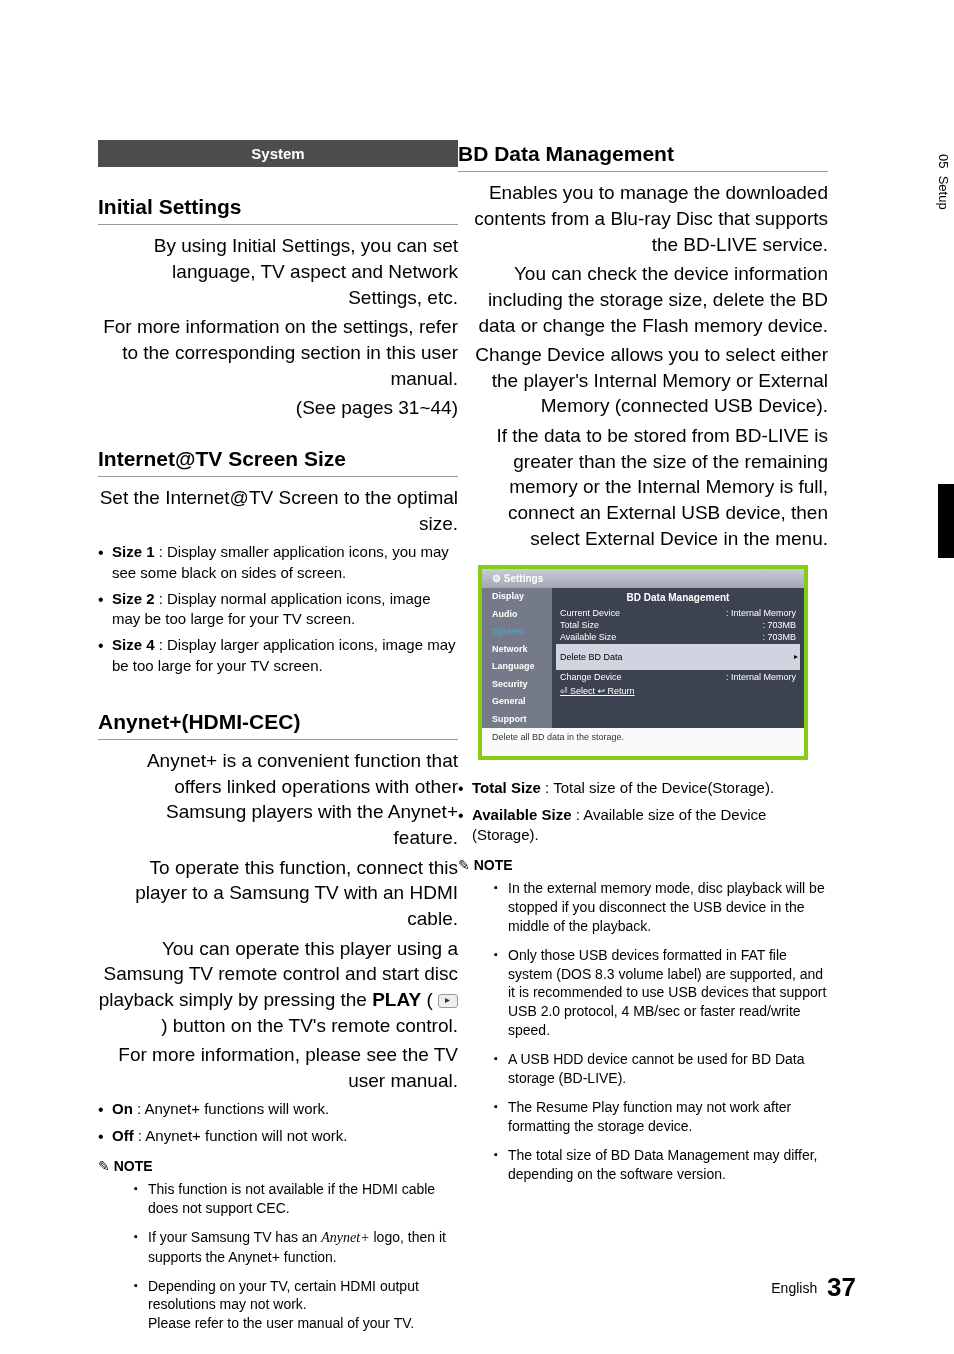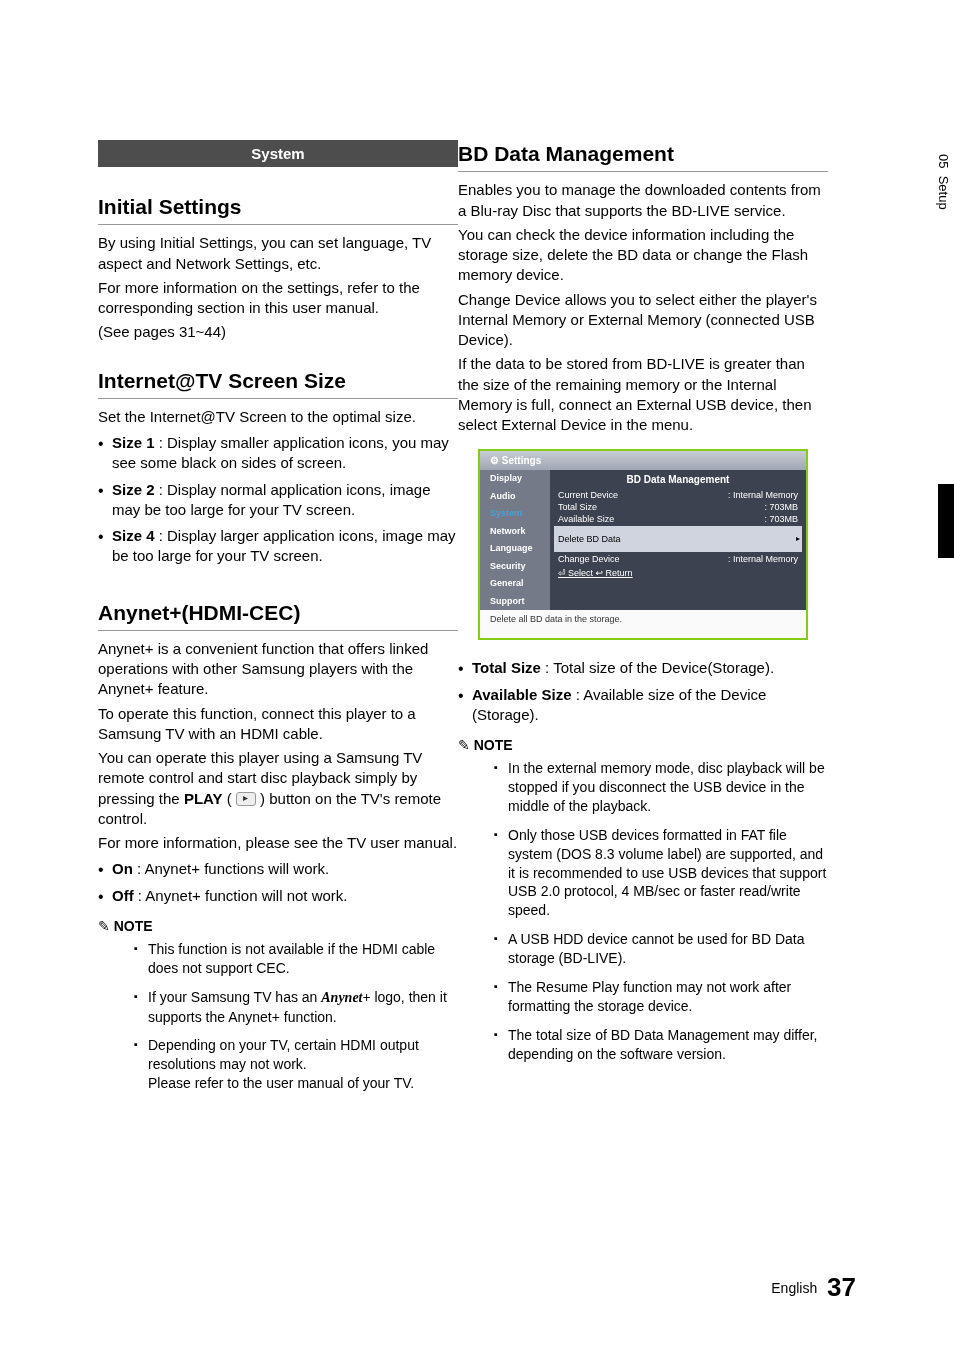--- a/index.html
+++ b/index.html
@@ -35,24 +35,25 @@
     font-weight: bold;
     margin-bottom: 6px;
     padding-bottom: 4px;
     border-bottom: 1px solid #999;
     line-height: 1.3;
   }
   .h2-border {
     border-bottom: 1px solid #999;
   }
   .para {
-    font-size: 15px;
+    font-size: 19px;
     line-height: 1.35;
     margin-top: 8px;
     margin-bottom: 4px;
+    text-align: right;
   }
   ul.bullets {
     list-style: none;
     margin-top: 6px;
     margin-bottom: 12px;
   }
   ul.bullets > li {
     font-size: 15px;
     line-height: 1.35;
     padding-left: 14px;
@@ -139,28 +140,28 @@
     content: "▸";
     position: absolute;
     left: 6px;
     top: -2px;
     font-size: 10px;
     color: #333;
   }
   .anynet-logo {
     font-style: italic;
     font-family: 'Brush Script MT', cursive;
-    font-weight: bold;
+    font-weight: normal;
   }
 
   
   .settings-box {
     width: 330px;
     margin: 14px auto 18px auto;
-    border: 2px solid #84cc16;
+    border: 4px solid #84cc16;
     background: #fafafa;
     font-size: 10px;
     position: relative;
   }
   .settings-top {
     background: linear-gradient(to bottom, #c8ccd4, #a0a6b4);
     color: #fff;
     padding: 4px 10px;
     font-weight: bold;
     font-size: 10px;

